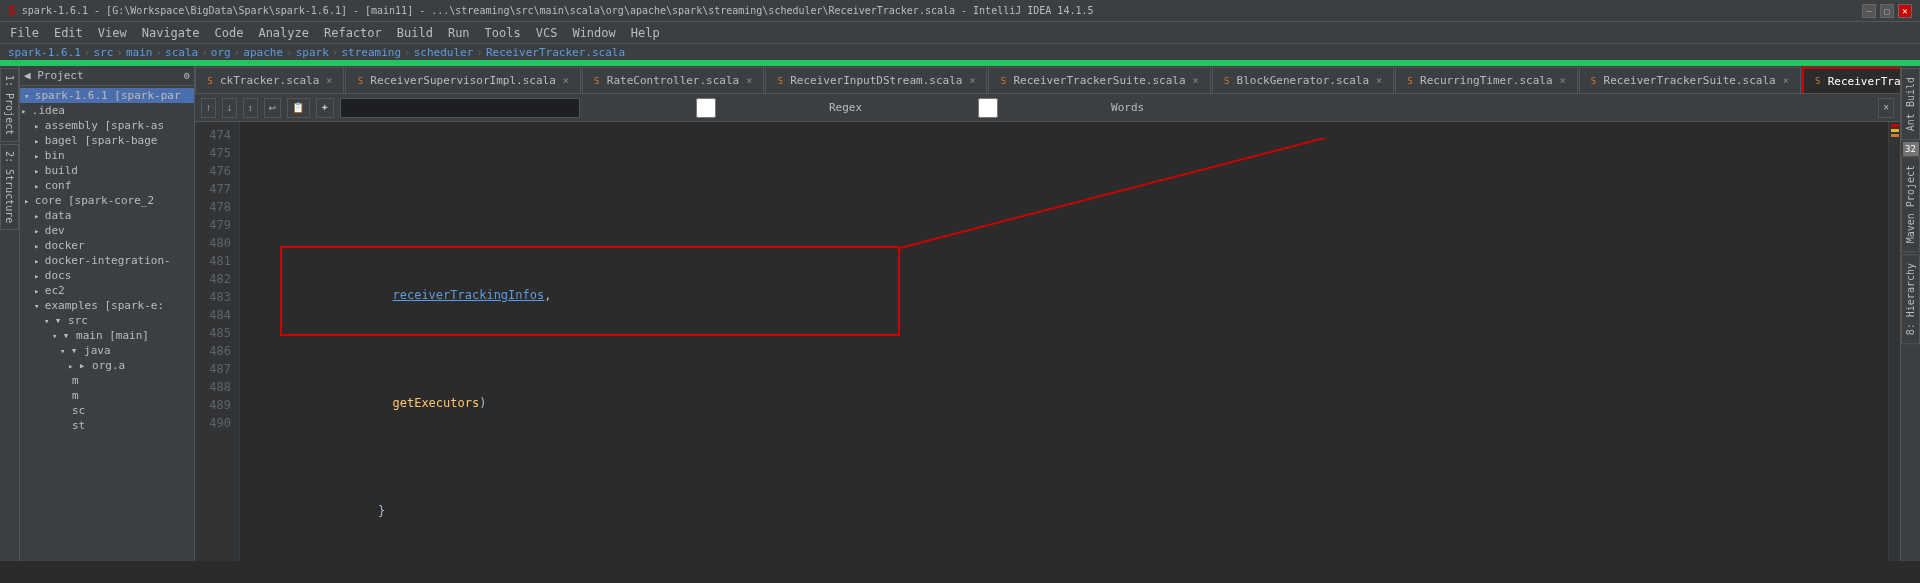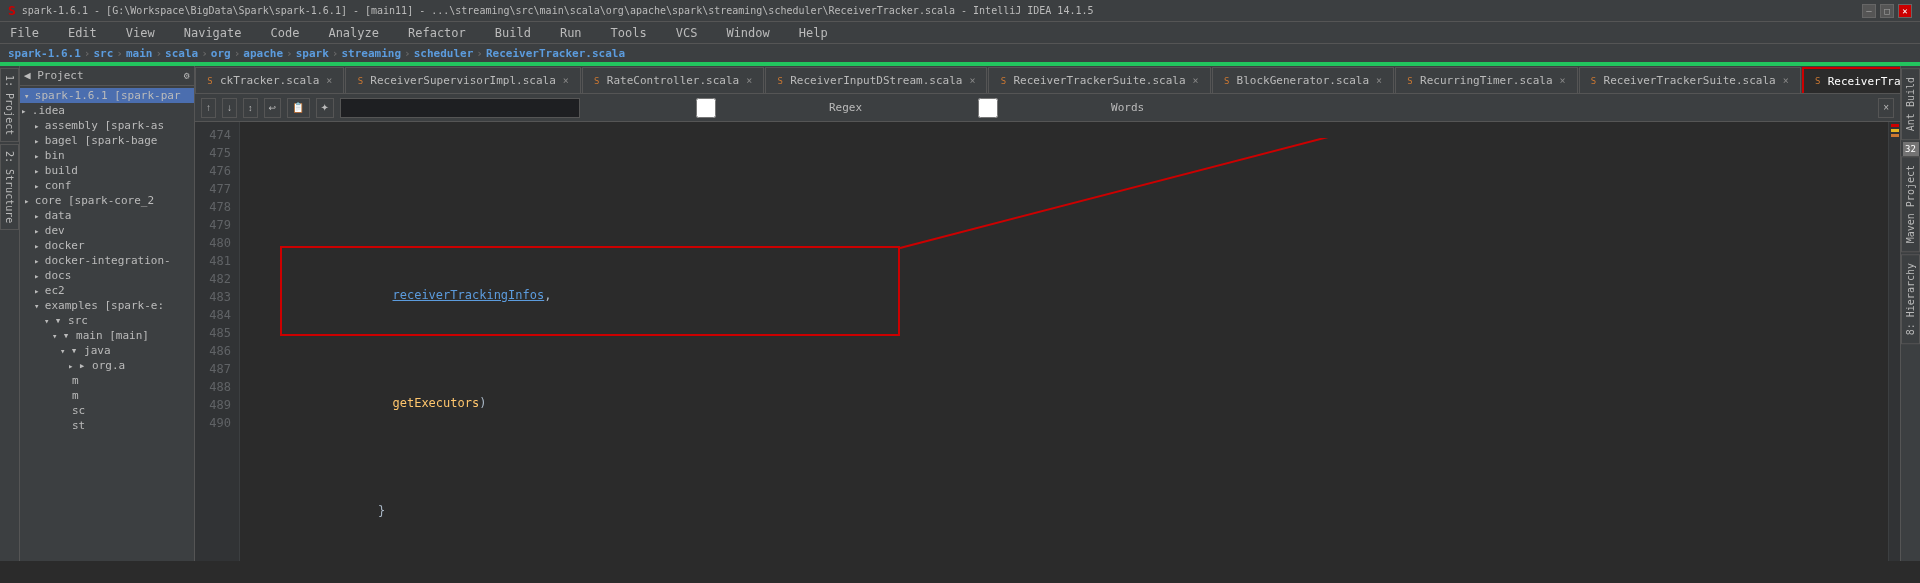--- a/index.html
+++ b/index.html
@@ -22,37 +22,36 @@
     .title-btn { width: 14px; height: 14px; border: 1px solid #666; background: #555; display: inline-flex; align-items: center; justify-content: center; cursor: pointer; font-size: 9px; color: #aaa; }
     
     
     #menu-bar {
       background: #3c3f41;
       color: #bbbbbb;
       font-size: 12px;
       padding: 2px 4px;
       display: flex;
       align-items: center;
-      gap: 17px;
+      gap: 3px;
       border-bottom: 1px solid #555;
       height: 22px;
     }
     .menu-item { padding: 1px 6px; cursor: pointer; }
     
     
     #breadcrumb-bar {
       background: #3c3f41;
       color: #bbbbbb;
       font-size: 11px;
       padding: 2px 8px;
       display: flex;
       align-items: center;
-      border-bottom: 4px solid #22c55e;
+      border-bottom: 6px solid #22c55e;
       height: 22px;
-      font-weight: bold;
     }
     #breadcrumb-bar .sep { margin: 0 3px; color: #666; }
     .breadcrumb-link { color: #5c9cde; cursor: pointer; }
     
     
     #main-layout {
       display: flex;
       height: calc(100vh - 88px);
     }
     

